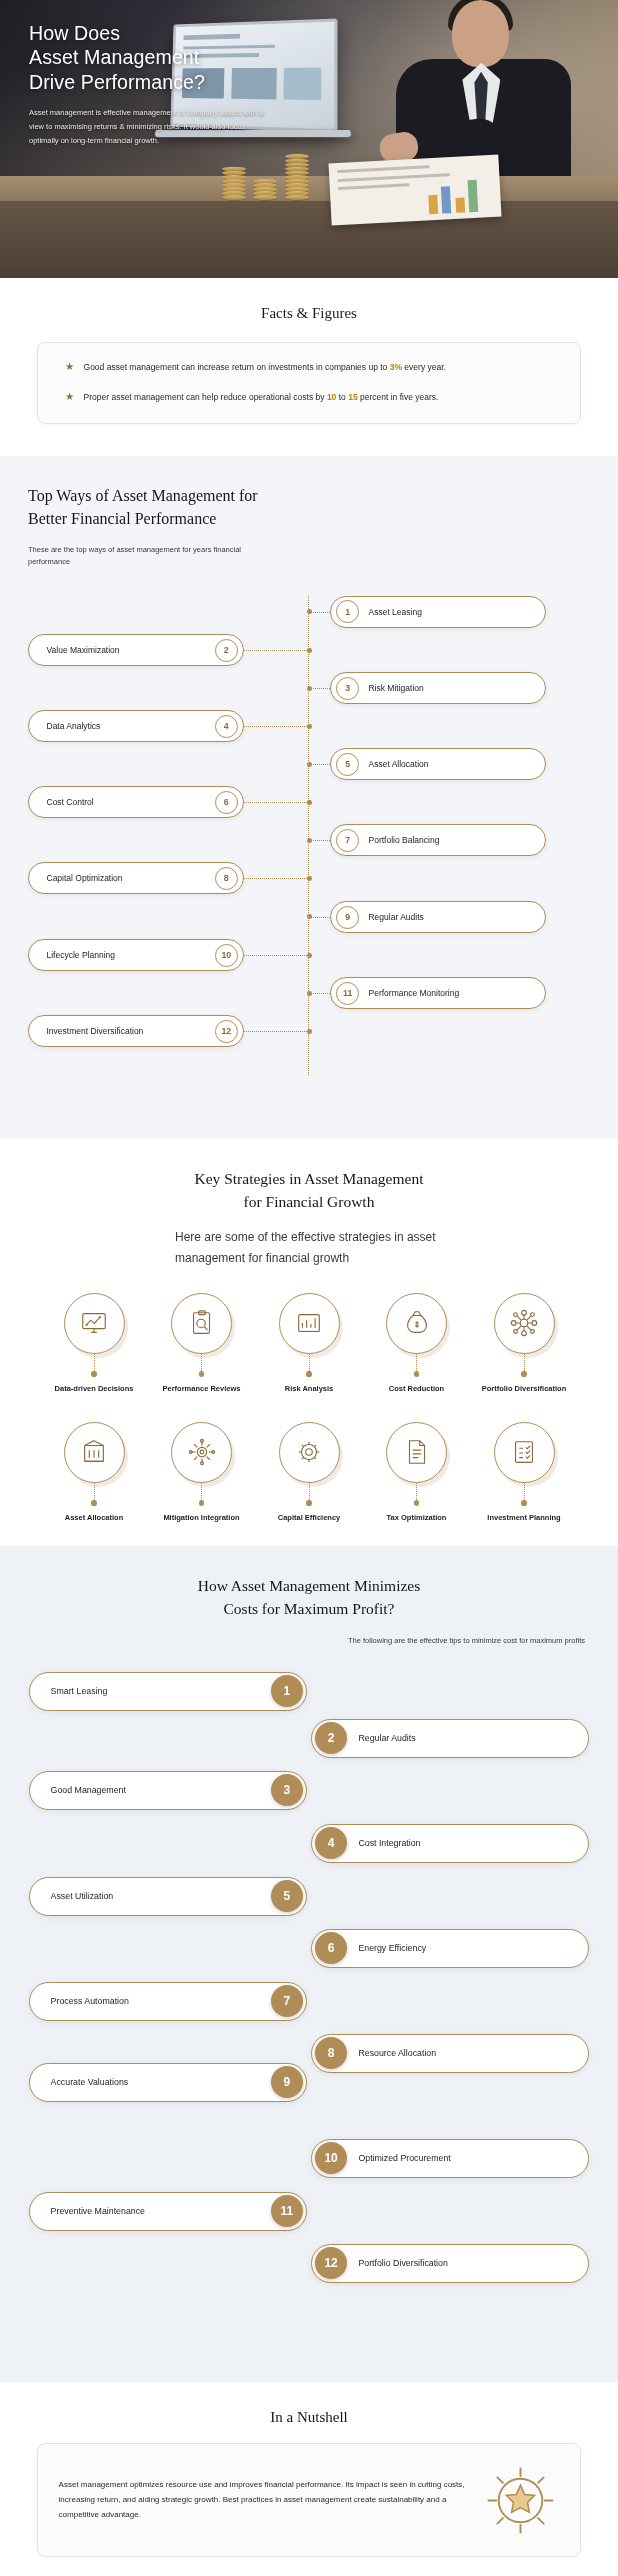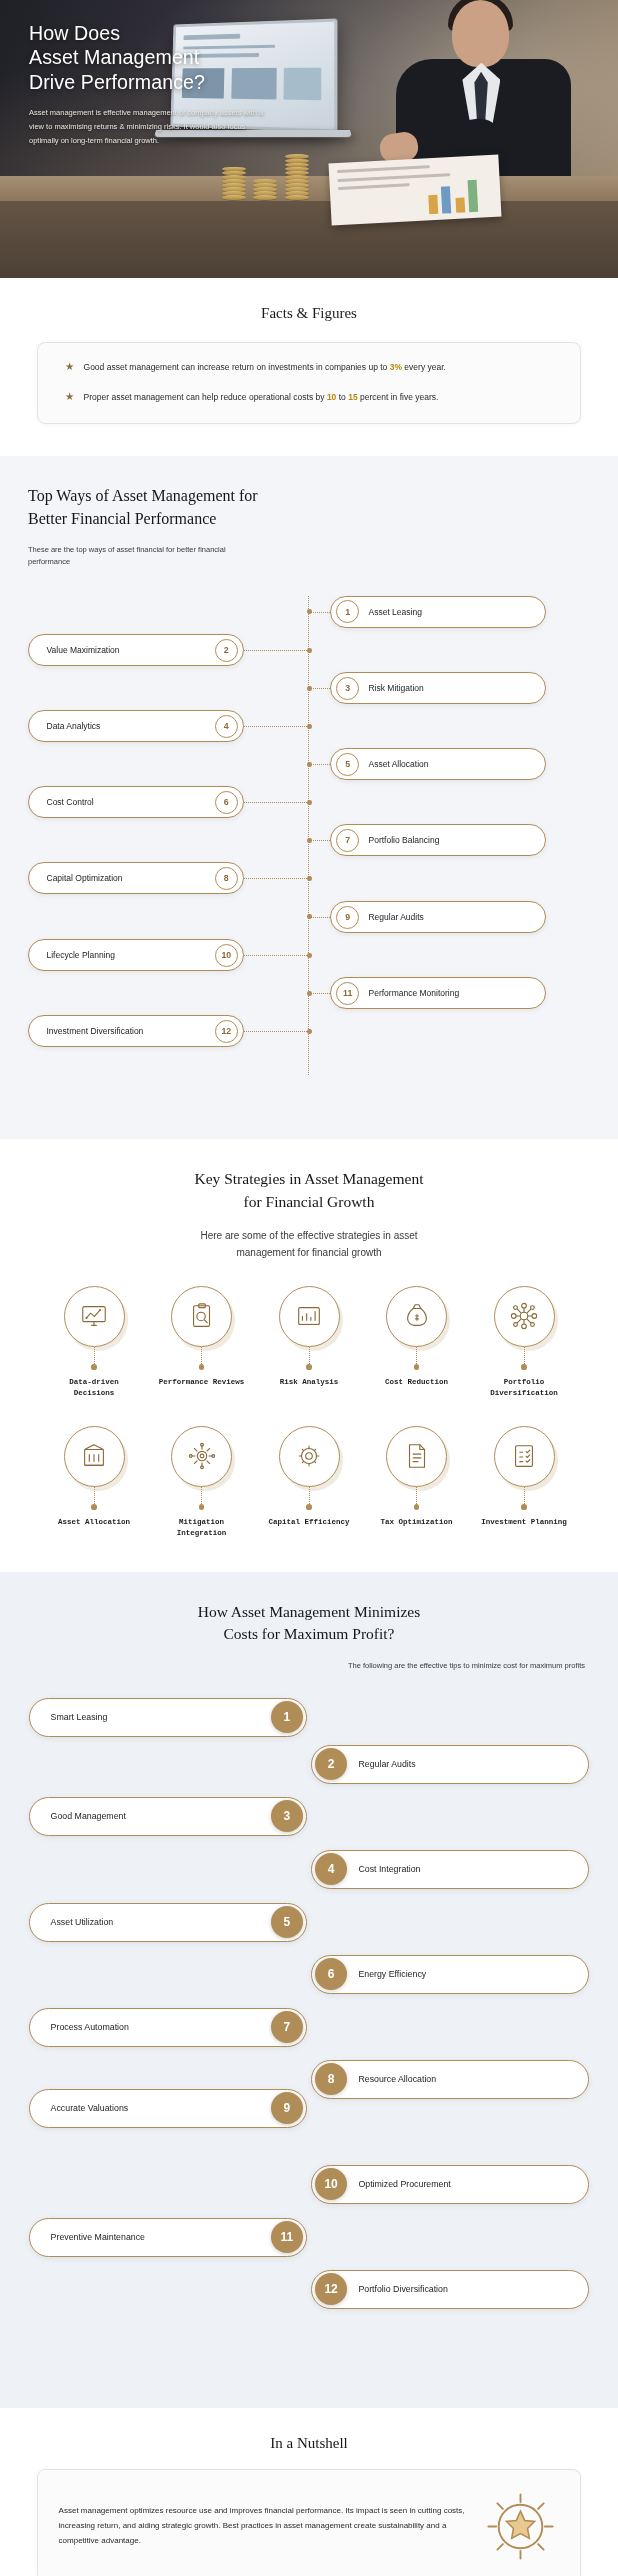--- a/index.html
+++ b/index.html
@@ -176,33 +176,33 @@
     display:flex; align-items:center; justify-content:center;
   }
   .connector {
     position:absolute; height: 1px; border-top: 1px dotted #b08d57;
   }
   .dot {
     position:absolute; width: 4.6px; height: 4.6px; border-radius:50%; background:#b08d57;
   }
 
   
-  .strategies { background:#ffffff; padding: 29px 0 33px 0; }
+  .strategies { background:#ffffff; padding: 29px 0 22px 0; }
   .strategies h2 {
     text-align:center; font-family:"Liberation Serif", serif;
     font-size: 15.5px; line-height: 1.45; font-weight: 400; color:#15161a;
   }
   .strategies-sub {
-    text-align:center; margin: 13.4px auto 0 auto; width: 268px;
-    font-size: 10px; line-height: 1.75; color:#3a3a3a;
+    text-align:left; margin: 13.4px auto 0 auto; width: 268px;
+    font-size: 12px; line-height: 1.75; color:#3a3a3a;
   }
   .strat-grid {
     display:flex; justify-content:center; gap: 18.5px; margin-top: 24px;
   }
-  .strat-item { width: 89px; text-align:center; position:relative;font-family:Liberation Mono, monospace; }
+  .strat-item { width: 89px; text-align:center; position:relative; }
   .strat-circle {
     width: 61px; height: 61px; margin: 0 auto;
     border: 1px solid #b08d57; border-radius: 50%;
     background:#fff; position:relative;
     display:flex; align-items:center; justify-content:center;
     box-shadow: 3.1px 4.1px 0 rgba(176,141,87,.18);
   }
   .strat-circle svg { width: 30px; height: 30px; }
   .strat-stem {
     width: 0; height: 17.5px; margin: 0 auto;
@@ -362,21 +362,21 @@
       </div>
 
     </div>
   </section>
 
   <section class="topways">
     <h2>
       <span>Top Ways of Asset Management for</span><br>
       <span>Better Financial Performance</span>
     </h2>
-    <div class="topways-sub">These are the top ways of asset financial for better financial performance</div>
+    <div class="topways-sub">These are the top ways of asset management for years financial performance</div>
 
     <div class="ladder">
       <div class="spine"></div>
 
       <div class="pill right" style="top: 18.5px;">
         <div class="num">1</div>
         <div class="label">Asset Leasing</div>
       </div>
       <div class="connector" style="left:309px; top:35px; width:20.6px;"></div>
       <div class="dot" style="left:307px; top:32px;"></div>

